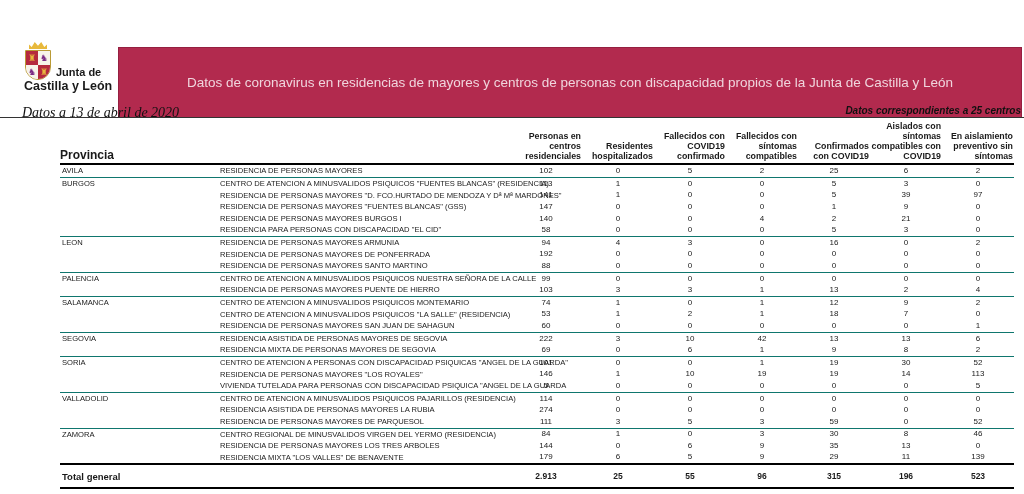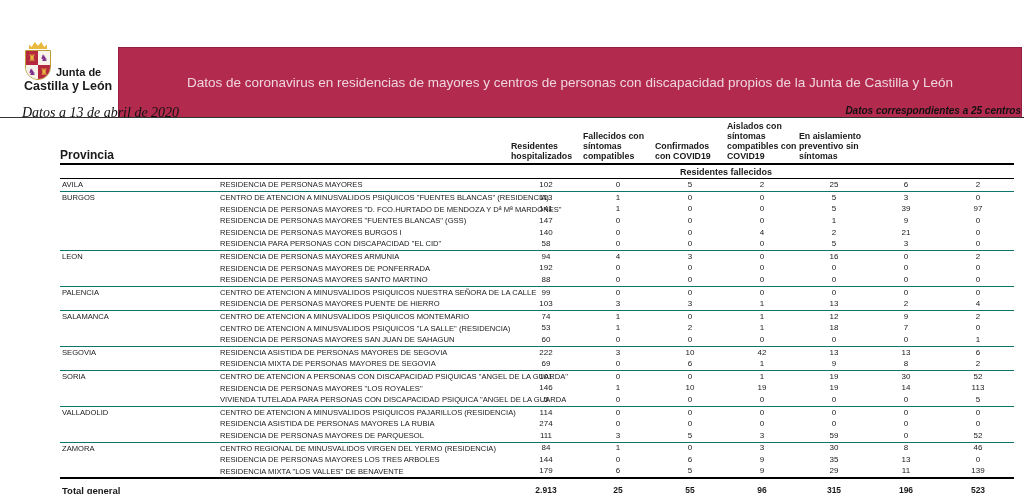--- a/index.html
+++ b/index.html
@@ -33,21 +33,21 @@
   .centers-note { position: absolute; right: 3px; top: 105px; font-weight: bold; font-style: italic;
                   font-size: 10px; color: #111; }
   .top-rule { position: absolute; left: 0; top: 117px; width: 1024px; border-top: 1px solid #333; }
 
   
   .table { position: absolute; left: 60px; top: 118px; width: 954px; }
   .grid-cols { display: grid; grid-template-columns: 160px 290px repeat(7, 72px); }
 
   .thead { align-items: end; border-bottom: 2px solid #000; min-height: 42px; padding-top: 3px; }
   .prov-h { font-weight: bold; font-size: 12px; padding-bottom: 1px; }
-  .col-h { font-weight: bold; font-size: 8.8px; text-align: left; line-height: 1.15; padding: 0 1px 2px 1px; }
+  .col-h { font-weight: bold; font-size: 8.8px; text-align: right; line-height: 1.15; padding: 0 1px 2px 1px; }
 
   .subhead { border-bottom: 1px solid #000; height: 14px; align-items: center; }
   .sub-cell { grid-column: 5 / 7; text-align: center; font-weight: bold; font-size: 9px; }
 
   .group { border-top: 1px solid #0f766e; }
   .group:first-child { border-top: none; }
   .trow { height: 11.6px; align-items: center; display: grid; grid-template-columns: 160px 290px repeat(7, 72px); }
   .cell { font-size: 7.6px; white-space: nowrap; line-height: 1; }
   .prov-cell { padding-left: 2px; }
   .num { text-align: center; font-size: 8px; }
@@ -82,30 +82,29 @@
 
 <div class="date-note">Datos a 13 de abril de 2020</div>
 <div class="centers-note">Datos correspondientes a 25 centros</div>
 <div class="top-rule"></div>
 
 <div class="table">
 
   <div class="thead grid-cols">
     <div class="prov-h">Provincia</div>
     <div></div>
+    <div class="col-h">Personas en centros residenciales</div>
     <div class="col-h">Residentes hospitalizados</div>
+    <div class="col-h">Fallecidos con COVID19 confirmado</div>
     <div class="col-h">Fallecidos con síntomas compatibles</div>
     <div class="col-h">Confirmados con COVID19</div>
     <div class="col-h">Aislados con síntomas compatibles con COVID19</div>
     <div class="col-h">En aislamiento preventivo sin síntomas</div>
   </div>
 
-  <div class="subhead grid-cols">
-    <div class="sub-cell">Residentes fallecidos</div>
-  </div>
 
   <div class="tbody">
       <div class="group">
         <div class="trow">
           <div class="cell prov-cell">AVILA</div>
           <div class="cell name-cell">RESIDENCIA DE PERSONAS MAYORES</div>
           <div class="cell num">102</div>
           <div class="cell num">0</div>
           <div class="cell num">5</div>
           <div class="cell num">2</div>

